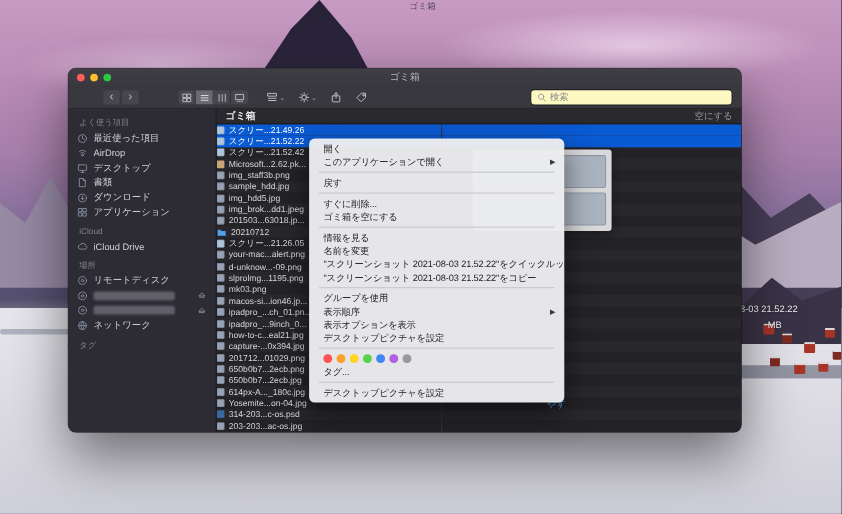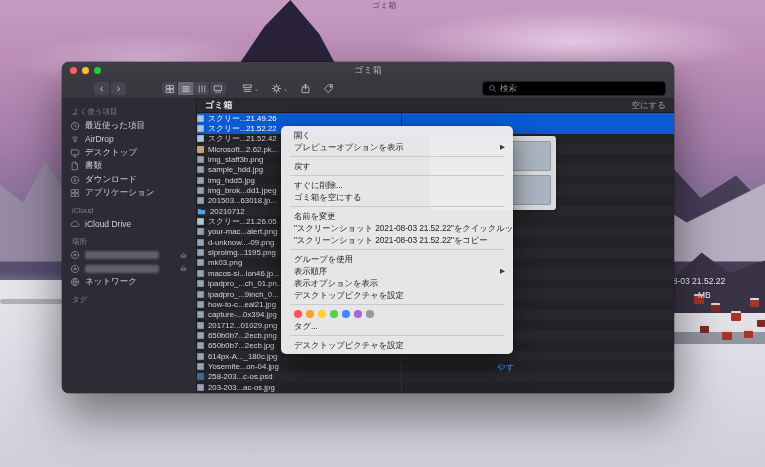--- a/index.html
+++ b/index.html
@@ -52,21 +52,21 @@
   .navbtn{width:15px;height:13px;border:none;border-radius:3px;background:#47454d;
     color:#bcbcc2;font-size:11px;line-height:11px;padding:0;display:flex;align-items:center;justify-content:center;}
   .seg{display:flex;margin-left:36px;border-radius:4px;overflow:hidden;}
   .vseg{width:16px;height:13px;border:none;padding:0;background:#47454d;color:#cfcfd4;
     display:flex;align-items:center;justify-content:center;border-right:1px solid rgba(0,0,0,.28);}
   .vseg:last-child{border-right:none;}
   .vseg.sel{background:#6b6a72;color:#f0f0f2;}
   .tactions{display:flex;gap:12px;margin-left:16px;align-items:center;}
   .tbtn{border:none;background:none;padding:0;color:#c6c6cb;display:flex;align-items:center;}
   .chev{font-size:6px;color:#a9a9af;margin-left:1px;}
-  .search{margin-left:auto;width:172px;height:13px;border-radius:4px;background:#000000;
+  .search{margin-left:auto;width:172px;height:13px;border-radius:4px;background:#fef9c3;
     border:1px solid #232127;display:flex;align-items:center;gap:3px;padding:0 5px;color:#85858c;}
   .search .ph{font-size:8.5px;}
   .search .icn{display:flex;color:#85858c;}
 
   .wbody{flex:1;display:flex;min-height:0;}
   .sidebar{width:134px;flex:0 0 auto;background:rgba(45,43,52,.97);border-right:1px solid #1b1a1f;
     padding-top:2px;overflow:hidden;}
   .sb-header{font-size:7.5px;color:#84848c;padding:6px 10px 2px;}
   .sb-item{display:flex;align-items:center;gap:5px;height:13.5px;padding:0 8px;font-size:8.5px;color:#d2d3d8;white-space:nowrap;}
   .sb-item .icn{color:#8e96aa;display:flex;flex:0 0 auto;}
@@ -287,20 +287,29 @@
           <span class="lbl">iCloud Drive</span>
         </div>
         <div class="sb-header">場所</div>
         <div class="sb-item">
           <span class="icn">
             <svg viewBox="0 0 16 16" width="10" height="10" fill="none" stroke="currentColor" stroke-width="1.2" stroke-linecap="round" stroke-linejoin="round">
               <circle cx="8" cy="8" r="5.8"></circle>
               <circle cx="8" cy="8" r="1.8"></circle>
             </svg>
           </span>
+          <span class="lbl">リモートディスク</span>
+        </div>
+        <div class="sb-item">
+          <span class="icn">
+            <svg viewBox="0 0 16 16" width="10" height="10" fill="none" stroke="currentColor" stroke-width="1.2" stroke-linecap="round" stroke-linejoin="round">
+              <circle cx="8" cy="8" r="5.8"></circle>
+              <circle cx="8" cy="8" r="1.8"></circle>
+            </svg>
+          </span>
           <span class="redacted-block"></span>
           <span class="eject">
             <svg viewBox="0 0 16 16" width="9" height="9" fill="none" stroke="currentColor" stroke-width="1.2" stroke-linecap="round" stroke-linejoin="round">
               <path d="M3.5 8.5L8 4l4.5 4.5z"></path>
               <path d="M4 11h8"></path>
             </svg>
           </span>
         </div>
         <div class="sb-item">
           <span class="icn">
@@ -434,55 +443,58 @@
           <div class="frow odd">
             <span class="thumb image"></span>
             <span class="fname">614px-A..._180c.jpg</span>
           </div>
           <div class="frow">
             <span class="thumb image"></span>
             <span class="fname">Yosemite...on-04.jpg</span>
           </div>
           <div class="frow odd">
             <span class="thumb psd"></span>
-            <span class="fname">258-203...c-os.psd</span>
+            <span class="fname">314-203...c-os.psd</span>
           </div>
           <div class="frow">
             <span class="thumb image"></span>
             <span class="fname">203-203...ac-os.jpg</span>
           </div>
         </div>
       <div class="preview-panel">
         <div class="preview-thumb"></div>
         <div class="preview-thumb"></div>
       </div>
     </main>
   </div>
 </div>
 
 <div class="context-menu" id="ctxmenu">
     <div class="mi">
       <span>開く</span>
     </div>
     <div class="mi">
-      <span>プレビューオプションを表示</span>
+      <span>このアプリケーションで開く</span>
       <span class="arrow">▶</span>
     </div>
     <div class="msep"></div>
     <div class="mi">
       <span>戻す</span>
     </div>
     <div class="msep"></div>
     <div class="mi">
       <span>すぐに削除...</span>
     </div>
     <div class="mi">
       <span>ゴミ箱を空にする</span>
     </div>
     <div class="msep"></div>
+    <div class="mi">
+      <span>情報を見る</span>
+    </div>
     <div class="mi">
       <span>名前を変更</span>
     </div>
     <div class="mi">
       <span>"スクリーンショット 2021-08-03 21.52.22"をクイックルック</span>
     </div>
     <div class="mi">
       <span>"スクリーンショット 2021-08-03 21.52.22"をコピー</span>
     </div>
     <div class="msep"></div>

